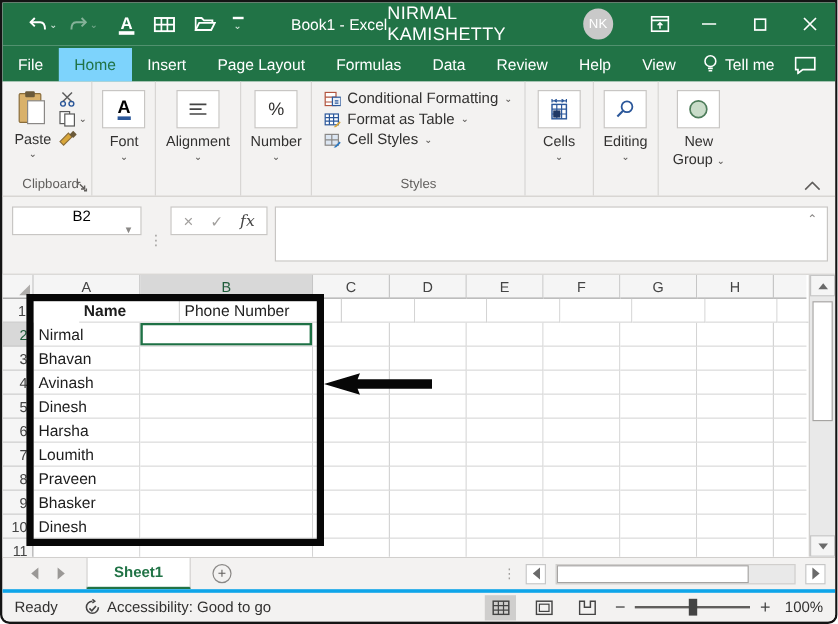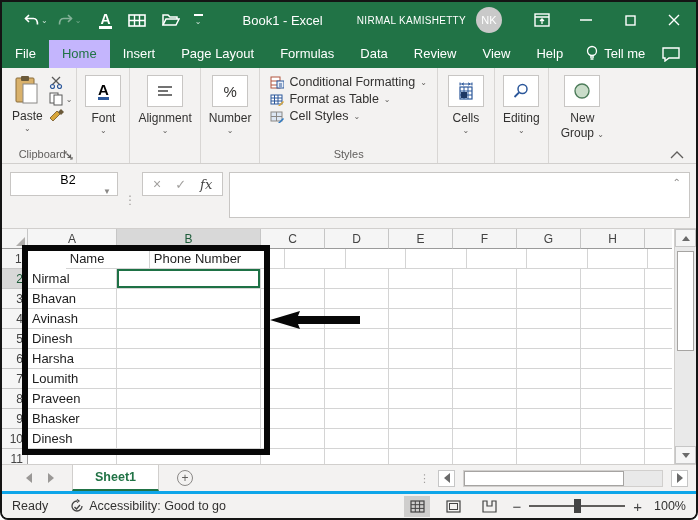--- a/index.html
+++ b/index.html
@@ -13,28 +13,28 @@
   .titlebar { height:36px; background:#217346; display:flex; align-items:center; color:#fff; flex:0 0 auto; }
   .qat { display:flex; align-items:center; gap:6px; padding-left:20px; }
   .qat-btn { display:flex; align-items:center; gap:2px; padding:2px; cursor:default; }
   .qat-caret { font-size:8px; color:#cfe3d8; }
   .dim { opacity:.45; }
   .fontcolor-a { font-weight:bold; font-size:14px; border-bottom:3px solid #fff; line-height:14px; padding:0 1px; }
   .qat-custom { display:flex; flex-direction:column; align-items:center; margin-left:6px; }
   .qat-custom .bar { width:9px; height:2px; background:#fff; margin-bottom:1px; }
   .title-text { font-size:13px; margin-left:40px; white-space:nowrap; }
   .tb-right { margin-left:auto; display:flex; align-items:center; }
-  .user-name { font-size:10px; letter-spacing:.3px; margin-right:10px; }
+  .user-name { font-size:15px; letter-spacing:.3px; margin-right:10px; }
   .avatar { width:26px; height:26px; border-radius:50%; background:#c9c9c9; color:#fff;
     font-size:11px; display:flex; align-items:center; justify-content:center; margin-right:18px; }
   .win-ctrl { width:44px; height:36px; display:flex; align-items:center; justify-content:center; font-size:14px; }
   
   .tabsbar { height:30px; background:#217346; display:flex; align-items:flex-end; color:#fff; flex:0 0 auto; }
   .rtab { font-size:13px; padding:6px 13px 7px; cursor:default; }
-  .rtab.selected { background:#c4b5fd; color:#217346; }
+  .rtab.selected { background:#7dd3fc; color:#217346; }
   .tellme { display:flex; align-items:center; gap:6px; padding:6px 10px 7px; font-size:13px;margin-top:40px; }
   .tabs-right { margin-left:auto; padding:0 16px 6px 0; }
   
   .ribbon { height:96px; background:#f3f2f1; border-bottom:1px solid #d1cfcd; display:flex; flex:0 0 auto; position:relative; }
   .rgroup { display:flex; flex-direction:column; align-items:center; padding:4px 4px 0; position:relative; }
   .rgroup + .rgroup { border-left:1px solid #d8d6d4; }
   .rgroup-body { flex:1; display:flex; align-items:flex-start; }
   .rgroup-label { font-size:11px; color:#605e5c; padding:1px 0 3px; display:flex; align-items:center; gap:4px; }
   .bigbtn { display:flex; flex-direction:column; align-items:center; padding-top:3px; }
   .icon-box { width:36px; height:32px; background:#fff; border:1px solid #c8c6c4; display:flex; align-items:center; justify-content:center; }
@@ -65,21 +65,21 @@
   .hdr-cell.selhdr { background:#d8d8d8; color:#1e5c3a; }
   .corner { width:26px; position:relative; }
   .corner .tri { position:absolute; right:2px; bottom:2px; width:0; height:0; border-left:9px solid transparent; border-bottom:9px solid #b0aeac; }
   .grid-row { display:flex; height:20px; }
   .row-hdr { width:26px; background:#f5f5f5; border-right:1px solid #9b9b9b; border-bottom:1px solid #c6c6c6; color:#444;
     font-size:12px; display:flex; align-items:center; justify-content:flex-end; padding-right:4px; }
   .row-hdr.selhdr { background:#d8d8d8; color:#1e5c3a; }
   .cell { border-right:1px solid #d4d4d4; border-bottom:1px solid #d4d4d4; font-size:13px; color:#1d1d1d;
     display:flex; align-items:center; padding-left:4px; overflow:hidden; white-space:nowrap; background:#fff; }
   .c-a { width:89px; } .c-b { width:144px; } .c-sm { width:64px; } .c-fill { width:27px; border-right:none; }
-  .cell.bold { font-weight:normal;margin-left:39px; }
+  .cell.bold { font-weight:bold;margin-left:39px; }
   .cell.selected { box-shadow:inset 0 0 0 2px #1e7145; }
   
   .vscroll { position:absolute; right:0; top:0; bottom:0; width:22px; background:#e9e9e9; border-left:1px solid #d1cfcd; }
   .vs-btn { height:18px; background:#f5f5f5; border:1px solid #c6c6c6; display:flex; align-items:center; justify-content:center; }
   .vs-btn.down { position:absolute; bottom:0; left:0; right:0; }
   .vs-thumb { position:absolute; left:2px; right:2px; top:22px; height:100px; background:#fff; border:1px solid #a6a4a2; }
   .tri-up { width:0;height:0;border-left:4px solid transparent;border-right:4px solid transparent;border-bottom:5px solid #6a6a6a; }
   .tri-down { width:0;height:0;border-left:4px solid transparent;border-right:4px solid transparent;border-top:5px solid #6a6a6a; }
   
   .ann-rect { position:absolute; left:20px; top:16px; width:248px; height:210px; border:6px solid #070707; pointer-events:none; }
@@ -185,22 +185,22 @@
 
   <div class="tabsbar">
     <div id="rtabs" style="display:flex;align-items:flex-end;">
         <div class="rtab">File</div>
         <div class="rtab selected">Home</div>
         <div class="rtab">Insert</div>
         <div class="rtab">Page Layout</div>
         <div class="rtab">Formulas</div>
         <div class="rtab">Data</div>
         <div class="rtab">Review</div>
+        <div class="rtab">Help</div>
         <div class="rtab">View</div>
-        <div class="rtab">Help</div>
       </div>
     <div class="tellme">
       <svg width="12" height="16" viewBox="0 0 12 16">
           <circle cx="6" cy="6" r="4.5" fill="none" stroke="#fff" stroke-width="1.3"></circle>
           <line x1="4" y1="12" x2="8" y2="12" stroke="#fff" stroke-width="1.3"></line>
           <line x1="4.5" y1="14" x2="7.5" y2="14" stroke="#fff" stroke-width="1.3"></line>
         </svg>
       <span>Tell me</span>
     </div>
     <div class="tabs-right">

